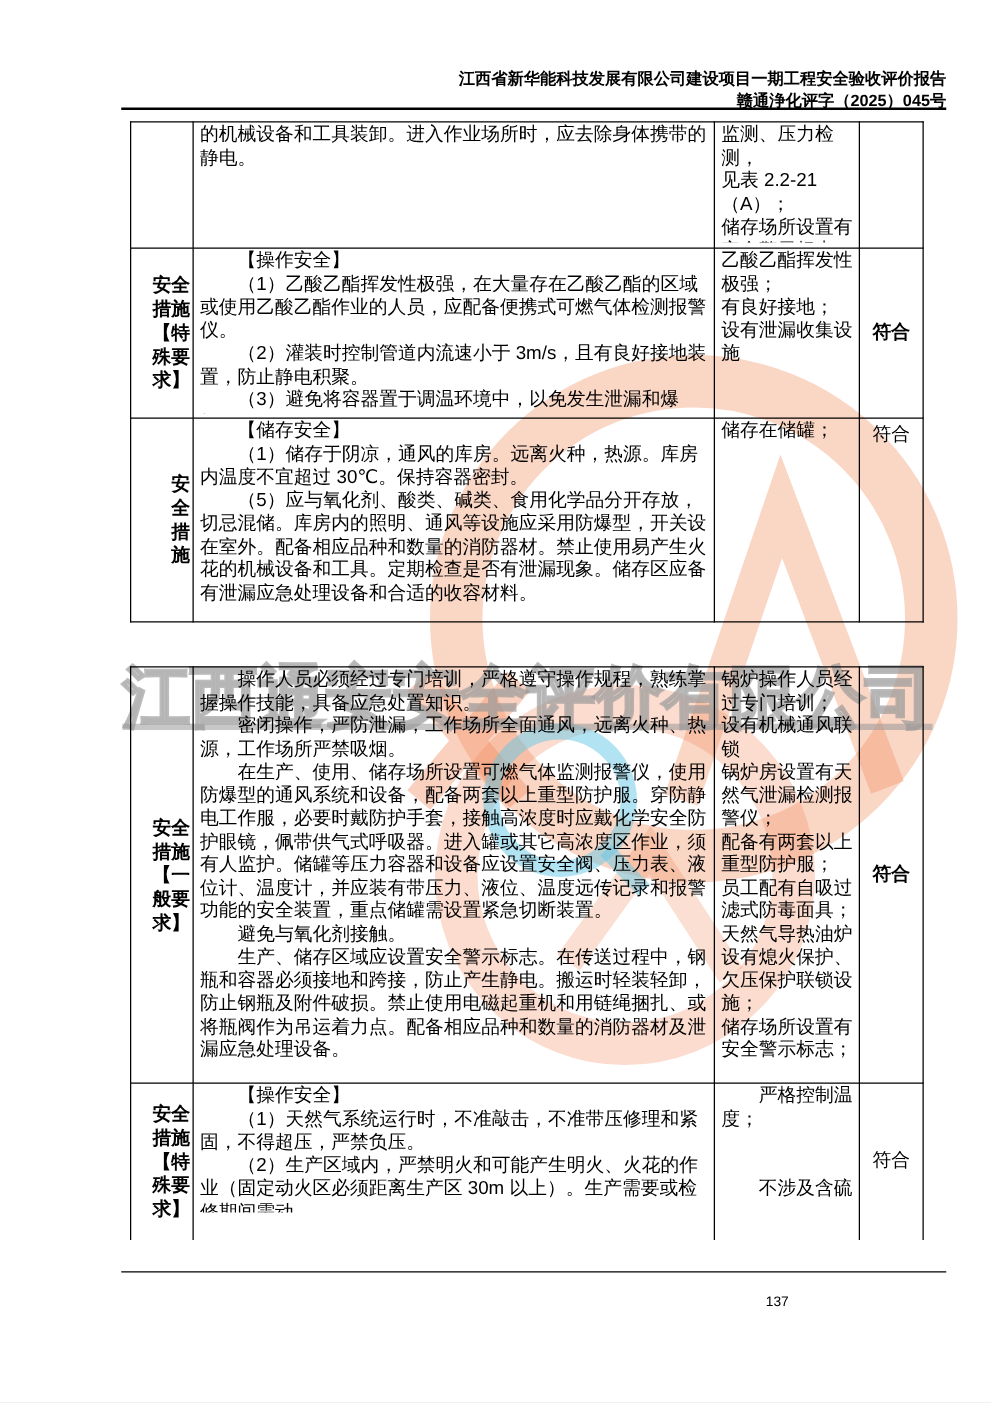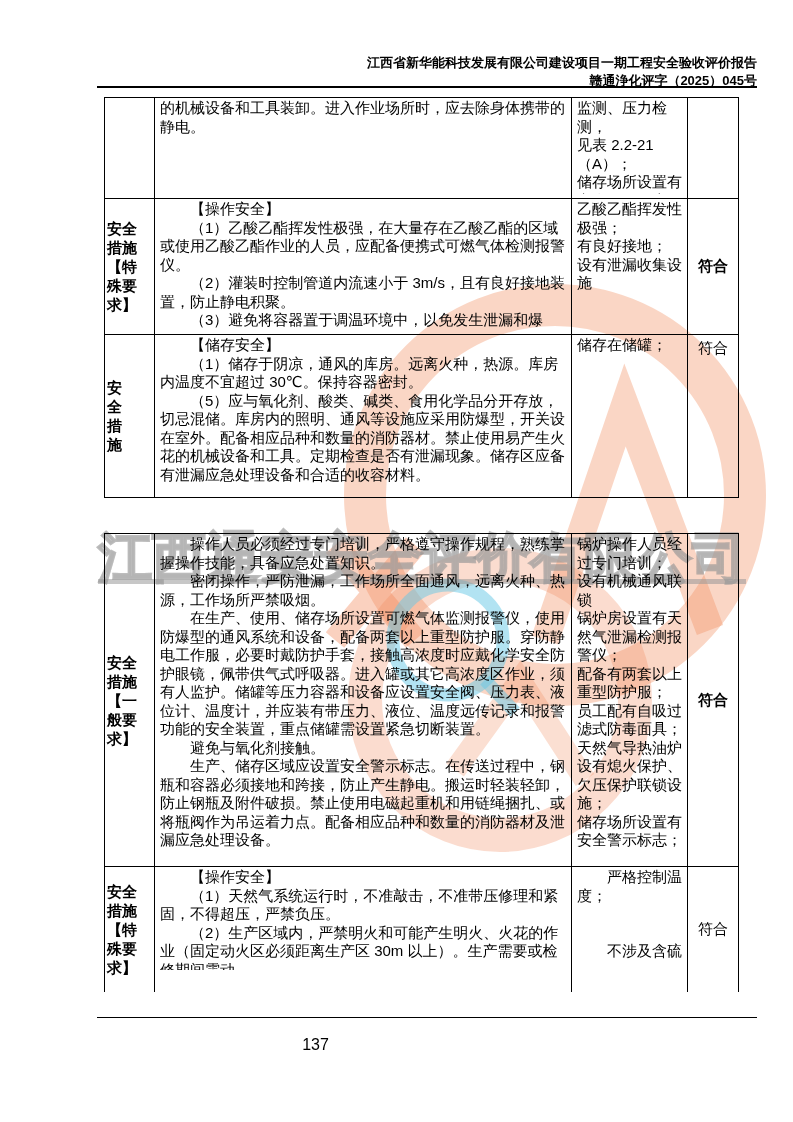--- a/index.html
+++ b/index.html
@@ -23,38 +23,38 @@
   .hdr{
     position:absolute;left:97px;top:54px;width:660px;height:34px;
     display:flex;justify-content:space-between;align-items:flex-end;
     border-bottom:2px solid #000;padding-bottom:4px;box-sizing:border-box;
     font-size:13px;font-weight:bold;flex-direction:column;
   }
   table{border-collapse:collapse;table-layout:fixed;position:absolute;left:104px;background:transparent;border-radius:12px;}
   td,th{border:1.5px solid #000;padding:1px 5px;box-sizing:border-box;
     font-size:15px;line-height:18.5px;vertical-align:top;overflow:hidden;}
   .label-cell{
-    text-align:left;vertical-align:middle;font-weight:bold;
+    text-align:right;vertical-align:middle;font-weight:bold;
     white-space:pre-wrap;padding:15px 2px;font-size:15px;line-height:19px;
   }
   .pre{white-space:pre-wrap;word-break:break-all;}
   .clip{overflow:hidden;}
   .ok{text-align:center;vertical-align:middle;}
   .ok-top{text-align:center;vertical-align:top;padding-top:4px;}
   .bold{font-weight:bold;}
   .t1{top:97px;}
   .t2{top:533px;border-bottom:none;}
   .t2 th{font-weight:bold;text-align:center;vertical-align:middle;font-size:15px;}
   .t2 tr.cut td{border-bottom:none;}
   .t2-title{
     position:absolute;left:97px;top:502px;width:634px;text-align:center;
     font-size:17.5px;font-weight:bold;letter-spacing:0.5px;
   }
   .footer-rule{position:absolute;left:97px;top:1017px;width:660px;border-top:1.5px solid #000;}
-  .page-num{position:absolute;left:0;top:1036px;width:631px;text-align:center;font-size:16px;}
+  .page-num{position:absolute;left:0;top:1036px;width:631px;text-align:right;font-size:11px;}
 </style>
 </head>
 <body>
 
 <div class="page">
 
   <div class="wm-layer">
     <svg width="793" height="1122" viewBox="0 0 793 1122">
       <g fill="none" stroke-linecap="butt" stroke="#F28C5F">
         <circle cx="555" cy="495" r="190" stroke-width="42" opacity="0.36"></circle>

